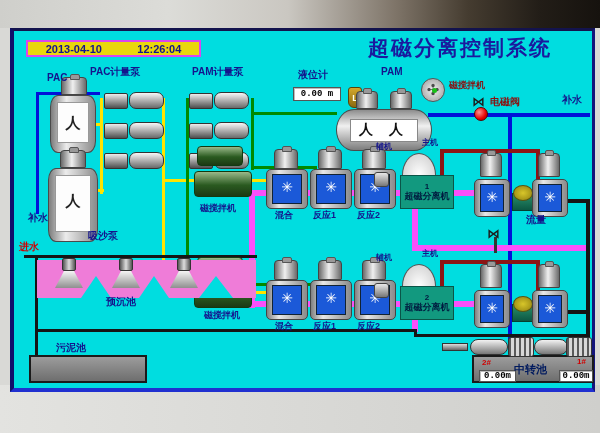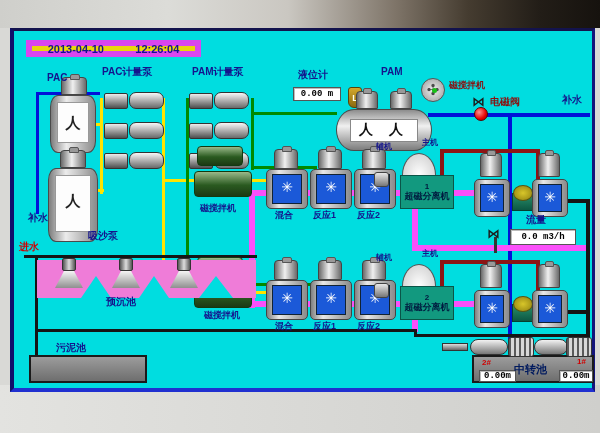--- a/index.html
+++ b/index.html
@@ -10,21 +10,21 @@
   .bg-bottom{position:absolute;left:0;top:385px;width:600px;height:48px;
     background:linear-gradient(90deg,#e3e3e0,#d7d7d4 60%,#cfcfcc)}
   .screen{position:absolute;left:10px;top:28px;width:578px;height:357px;background:#00dde0;
     border-top:3px solid #13134d;border-left:4px solid #10106a;border-right:3px solid #14147a;
     border-bottom:4px solid #2030d0;box-sizing:content-box}
   .screen *{box-sizing:border-box}
   .l{position:absolute;font-weight:bold;color:#14148c;font-size:10px;line-height:1;white-space:nowrap}
   .s8{font-size:8px}.s9{font-size:9px}.s11{font-size:11px}
   .red{color:#d00000}.dred{color:#8b0f0f}
   .title{position:absolute;font-weight:bold;color:#1a1a9e;font-size:21px;letter-spacing:2px;white-space:nowrap}
-  .dt{position:absolute;left:12px;top:9px;width:175px;height:17px;background:#e9d70c;border:6px solid #d946ef;
+  .dt{position:absolute;left:12px;top:9px;width:175px;height:17px;background:#e9d70c;border:2px solid #d946ef;
       display:flex;align-items:center;justify-content:space-around;font-weight:bold;font-size:11px;color:#14148c}
   .p{position:absolute}
   .vb{position:absolute;background:#fff;border:1px solid #555;box-shadow:inset 1px 1px 0 #bbb;
       color:#000;font-weight:bold;font-size:9px;display:flex;align-items:center;justify-content:center;
       font-family:"Liberation Mono","DejaVu Sans Mono",monospace}
   .pset{position:absolute;width:60px;height:18px}
   .pset::before{content:"";position:absolute;left:0;top:2px;width:22px;height:14px;
       background:linear-gradient(#ececec,#4f4f4f);border:1px solid #333;border-radius:2px}
   .pset::after{content:"";position:absolute;left:25px;top:1px;width:33px;height:15px;
       background:linear-gradient(#f7f7f7,#6a6a6a);border:1px solid #333;border-radius:7px}
@@ -77,20 +77,21 @@
 <div id="stage">
   <div class="bg-top"></div>
   <div class="bg-bottom"></div>
 
   <div class="screen">
 
     <div class="dt">
       <span>2013-04-10</span>
       <span>12:26:04</span>
     </div>
+    <div class="title" style="left:354px;top:3px">超磁分离控制系统</div>
 
     <div class="p" style="left:22px;top:61px;width:64px;height:3px;background:#0012d8"></div>
     <div class="p" style="left:22px;top:61px;width:3px;height:122px;background:#0012d8"></div>
     <div class="p" style="left:414px;top:82px;width:162px;height:4px;background:#0012d8"></div>
     <div class="p" style="left:494px;top:86px;width:4px;height:230px;background:#0012d8"></div>
 
     <div class="p" style="left:86px;top:67px;width:3px;height:96px;background:#ffe400"></div>
     <div class="p" style="left:80px;top:92px;width:8px;height:3px;background:#ffe400"></div>
     <div class="p" style="left:84px;top:158px;width:6px;height:3px;background:#ffe400"></div>
     <div class="p" style="left:148px;top:67px;width:3px;height:196px;background:#ffe400"></div>
@@ -224,24 +225,23 @@
       <div class="vb" style="left:85px;top:13px;width:34px;height:12px">0.00m</div>
     </div>
 
     <div class="flange" style="left:428px;top:312px;width:26px;height:8px"></div>
     <div class="hpump" style="left:456px;top:308px;width:38px;height:16px"></div>
     <div class="hmotor" style="left:494px;top:306px;width:26px;height:20px"></div>
     <div class="hpump" style="left:520px;top:308px;width:34px;height:16px"></div>
     <div class="hmotor" style="left:552px;top:306px;width:26px;height:20px"></div>
 
     <div class="vb" style="left:279px;top:56px;width:48px;height:14px">0.00 m</div>
-    <div class="vb" style="left:496px;top:198px;width:66px;height:16px">0.0 m3/h</div>
 
     <span class="l" style="left:33px;top:42px">PAC</span>
-    <span class="l" style="left:88px;top:36px">PAC计量泵</span>
+    <span class="l" style="left:76px;top:36px">PAC计量泵</span>
     <span class="l" style="left:178px;top:36px">PAM计量泵</span>
     <span class="l" style="left:284px;top:39px">液位计</span>
     <span class="l" style="left:367px;top:36px">PAM</span>
     <span class="l dred s9" style="left:435px;top:50px">磁搅拌机</span>
     <span class="l dred" style="left:476px;top:66px">电磁阀</span>
     <span class="l" style="left:548px;top:64px">补水</span>
     <span class="l" style="left:14px;top:182px">补水</span>
     <span class="l red" style="left:5px;top:211px">进水</span>
     <span class="l" style="left:74px;top:200px">吸沙泵</span>
     <span class="l" style="left:92px;top:266px">预沉池</span>

